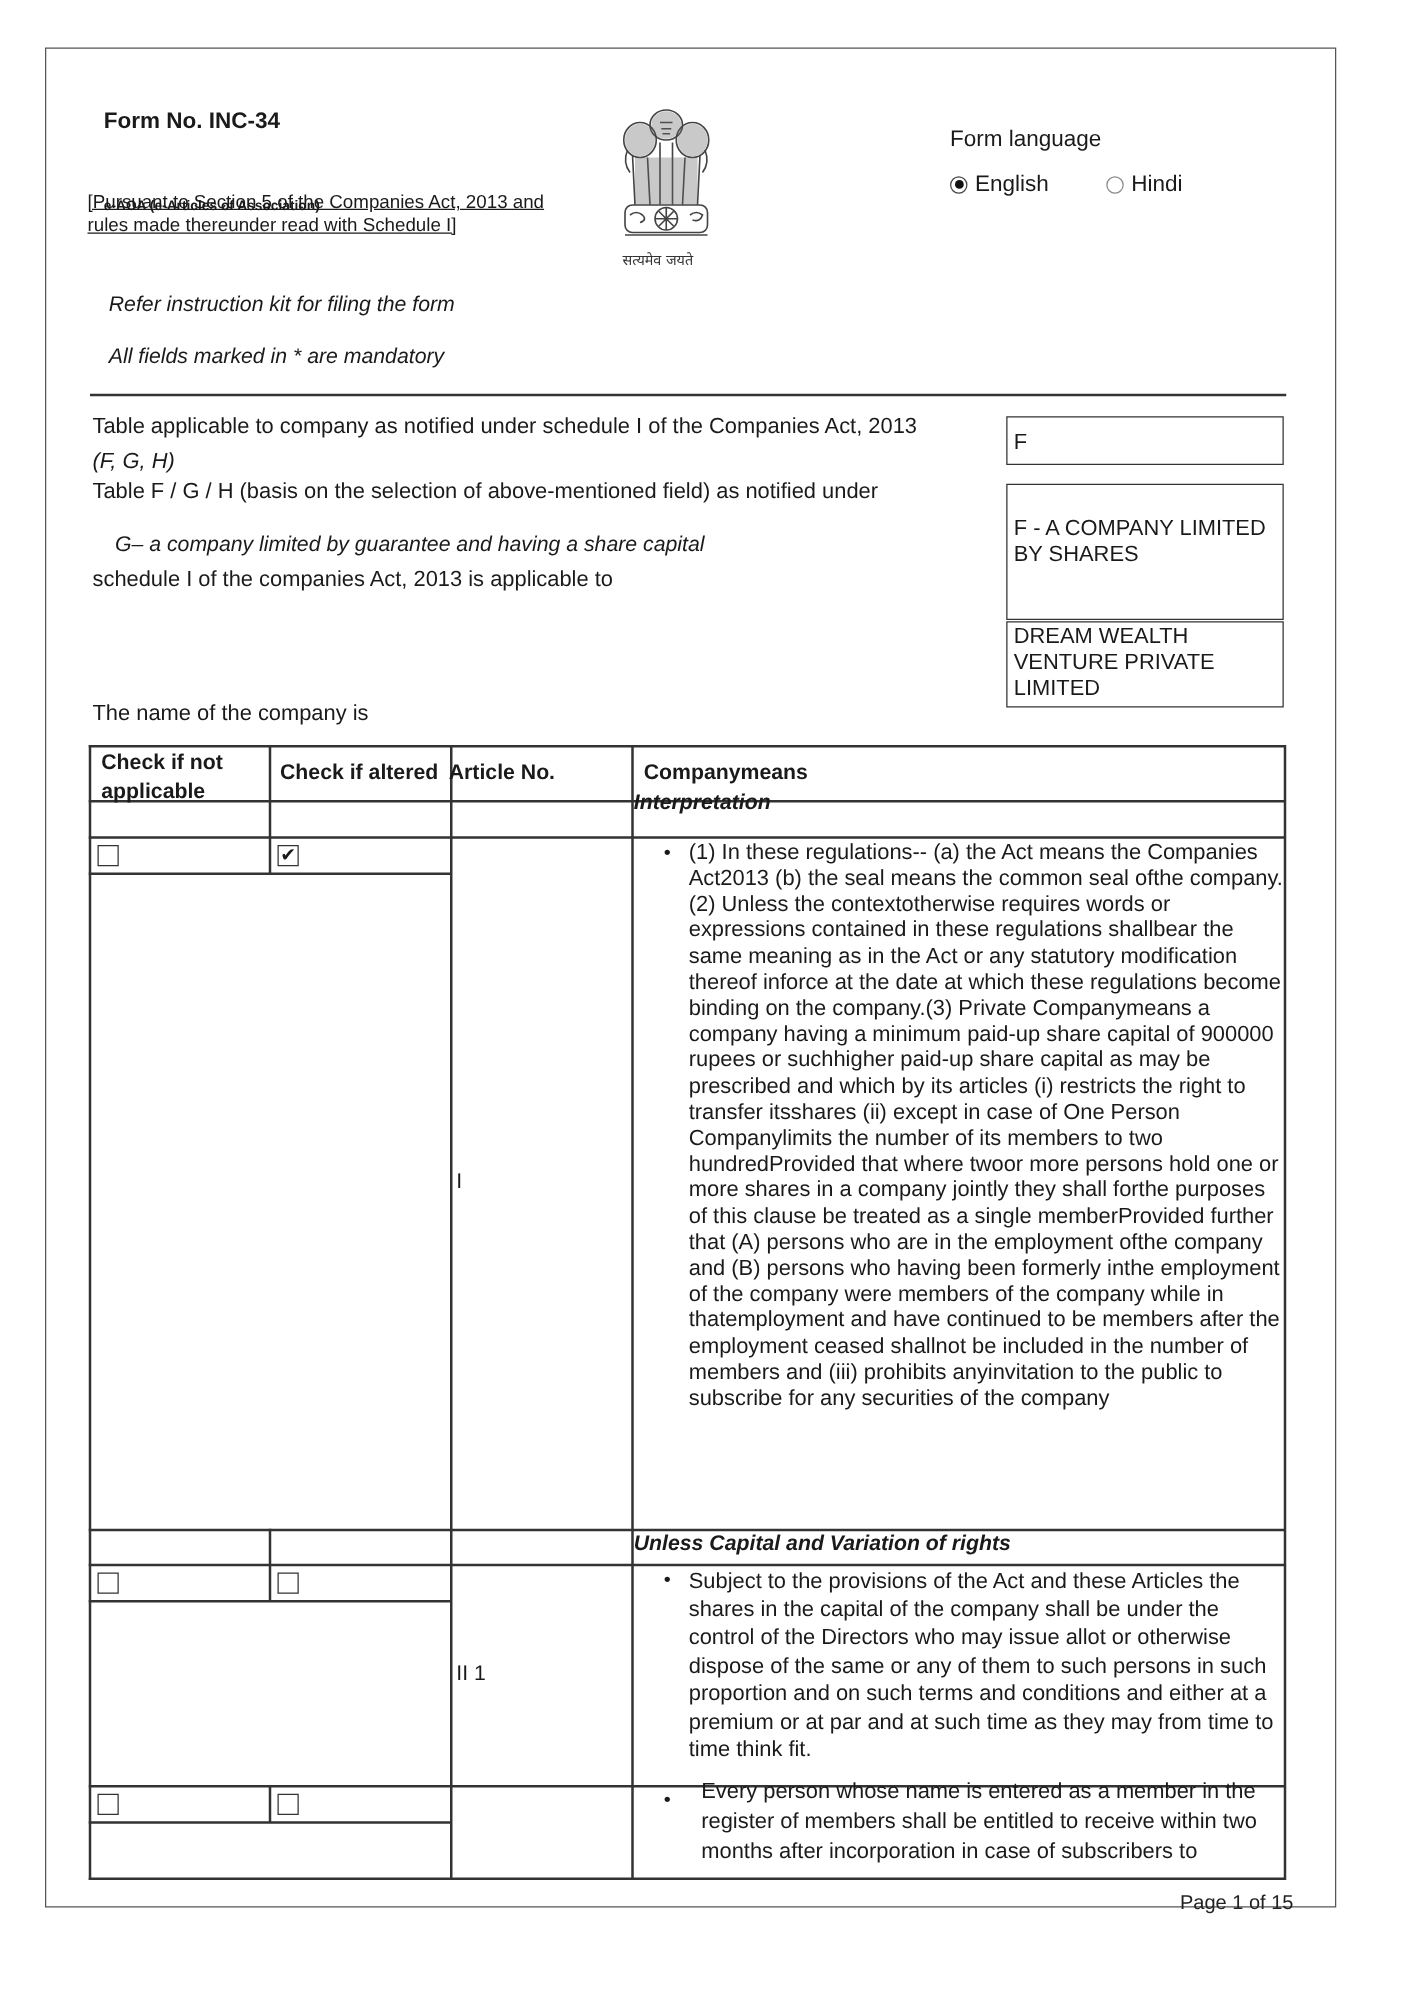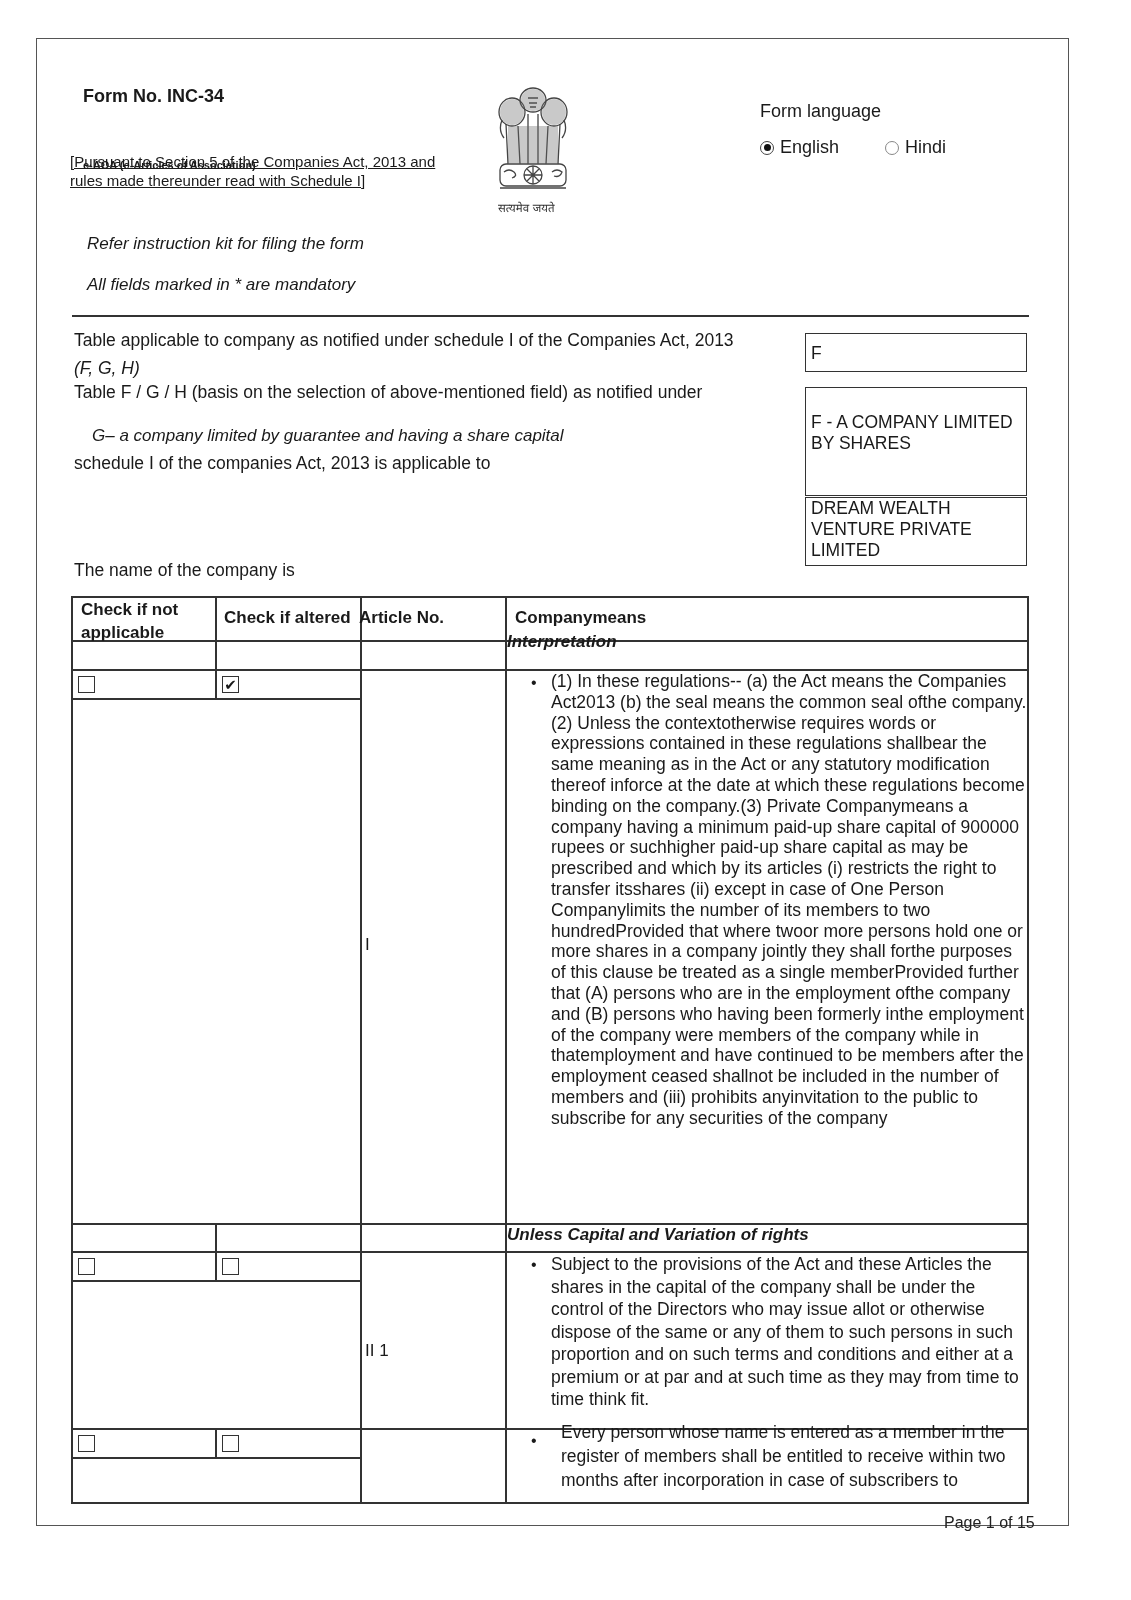--- a/index.html
+++ b/index.html
@@ -141,21 +141,21 @@
       <span>✔</span>
     </div>
   <div class="art-no" style="top:935px;">I</div>
   <div class="bullet" style="top:674px;">•</div>
   <div class="desc" style="top:671px;">(1) In these regulations-- (a) the Act means the Companies Act2013 (b) the seal means the common seal ofthe company.(2) Unless the contextotherwise requires words or expressions contained in these regulations shallbear the same meaning as in the Act or any statutory modification thereof inforce at the date at which these regulations become binding on the company.(3) Private Companymeans a company having a minimum paid-up share capital of 900000 rupees or suchhigher paid-up share capital as may be prescribed and which by its articles (i) restricts the right to transfer itsshares (ii) except in case of One Person Companylimits the number of its members to two hundredProvided that where twoor more persons hold one or more shares in a company jointly they shall forthe purposes of this clause be treated as a single memberProvided further that (A) persons who are in the employment ofthe company and (B) persons who having been formerly inthe employment of the company were members of the company while in thatemployment and have continued to be members after the employment ceased shallnot be included in the number of members and (iii) prohibits anyinvitation to the public to subscribe for any securities of the company</div>
 
   <div class="abs section-title" style="left:507px; top:1225px;">Unless Capital and Variation of rights</div>
 
   <div class="cb" style="left:78px; top:1258px;"></div>
   <div class="cb" style="left:222px; top:1258px;"></div>
-  <div class="art-no" style="top:1329px;margin-top:12px;">II 1</div>
+  <div class="art-no" style="top:1329px;">II 1</div>
   <div class="bullet" style="top:1256px;">•</div>
   <div class="desc" style="top:1253px; line-height:22.5px;">Subject to the provisions of the Act and these Articles the shares in the capital of the company shall be under the control of the Directors who may issue allot or otherwise dispose of the same or any of them to such persons in such proportion and on such terms and conditions and either at a premium or at par and at such time as they may from time to time think fit.</div>
 
   <div class="cb" style="left:78px; top:1435px;"></div>
   <div class="cb" style="left:222px; top:1435px;"></div>
   <div class="bullet" style="top:1432px;">•</div>
   <div class="desc" style="top:1420px; line-height:24px; height:80px; overflow:hidden;margin-left:10px;">Every person whose name is entered as a member in the register of members shall be entitled to receive within two months after incorporation in case of subscribers to</div>
 </div>
 
 <div class="abs page-num">Page 1 of 15</div>

